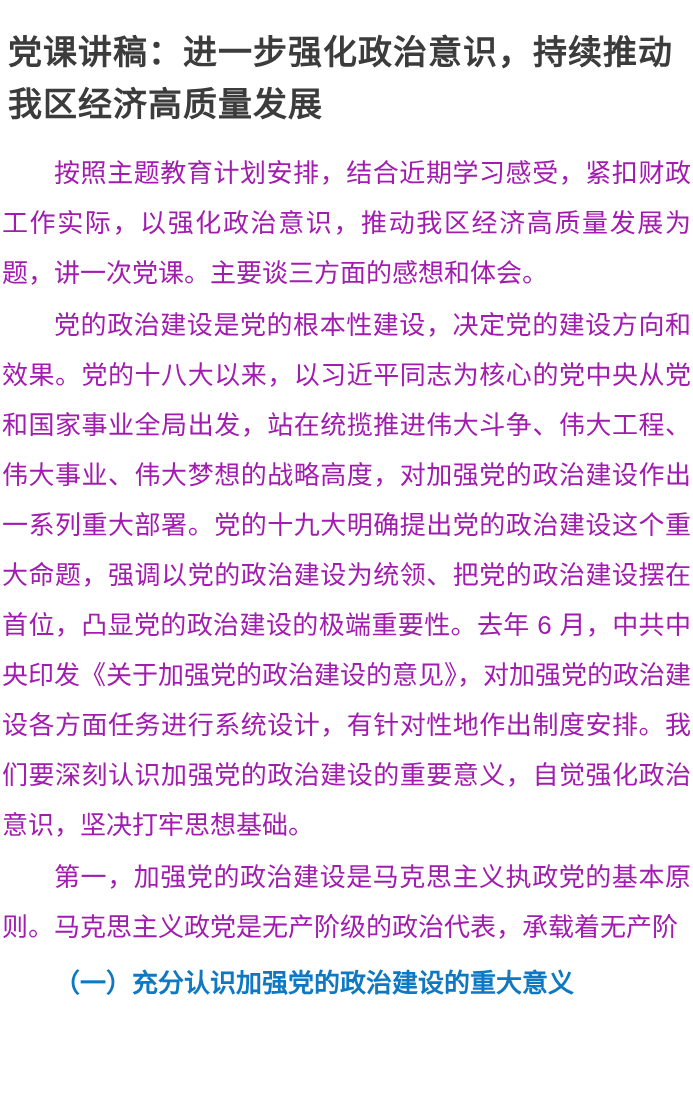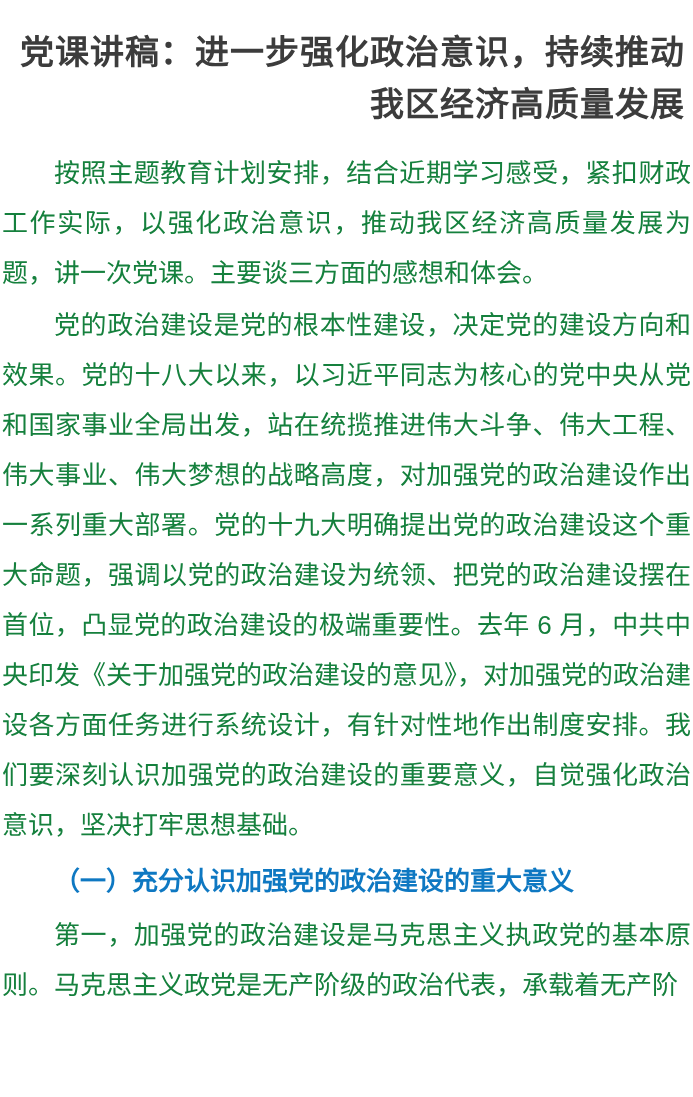--- a/index.html
+++ b/index.html
@@ -15,32 +15,32 @@
   }
   .article {
     padding: 0 2px;
     box-sizing: border-box;
   }
   .doc-title {
     margin: 26px 6px 18px 6px;
     font-size: 34px;
     line-height: 52px;
     font-weight: bold;
-    text-align: right;
+    text-align: left;
     color: #3c3c3c;
     letter-spacing: 1px;
   }
   .para {
     margin: 2px 0;
     font-size: 26px;
     line-height: 50px;
     text-align: justify;
     text-justify: inter-ideograph;
     text-indent: 2em;
-    color: #15803d;
+    color: #a21caf;
     word-break: break-all;
   }
   .para.heading-red {
     color: #fe0000;
     font-weight: bold;
     margin-top: 6px;
     margin-bottom: 4px;
   }
   .para.heading-blue {
     color: #0e78c2;
@@ -54,17 +54,17 @@
 
 <div class="article">
 
   <h1 class="doc-title">党课讲稿：进一步强化政治意识，持续推动我区经济高质量发展</h1>
 
   <p class="para">按照主题教育计划安排，结合近期学习感受，紧扣财政工作实际，以强化政治意识，推动我区经济高质量发展为题，讲一次党课。主要谈三方面的感想和体会。</p>
 
 
   <p class="para">党的政治建设是党的根本性建设，决定党的建设方向和效果。党的十八大以来，以习近平同志为核心的党中央从党和国家事业全局出发，站在统揽推进伟大斗争、伟大工程、伟大事业、伟大梦想的战略高度，对加强党的政治建设作出一系列重大部署。党的十九大明确提出党的政治建设这个重大命题，强调以党的政治建设为统领、把党的政治建设摆在首位，凸显党的政治建设的极端重要性。去年 6 月，中共中央印发《关于加强党的政治建设的意见》，对加强党的政治建设各方面任务进行系统设计，有针对性地作出制度安排。我们要深刻认识加强党的政治建设的重要意义，自觉强化政治意识，坚决打牢思想基础。</p>
 
+  <p class="para">第一，加强党的政治建设是马克思主义执政党的基本原则。马克思主义政党是无产阶级的政治代表，承载着无产阶</p>
+
   <p class="para heading-blue">（一）充分认识加强党的政治建设的重大意义</p>
-
-  <p class="para">第一，加强党的政治建设是马克思主义执政党的基本原则。马克思主义政党是无产阶级的政治代表，承载着无产阶</p>
 
 </div>
 
 </body></html>

